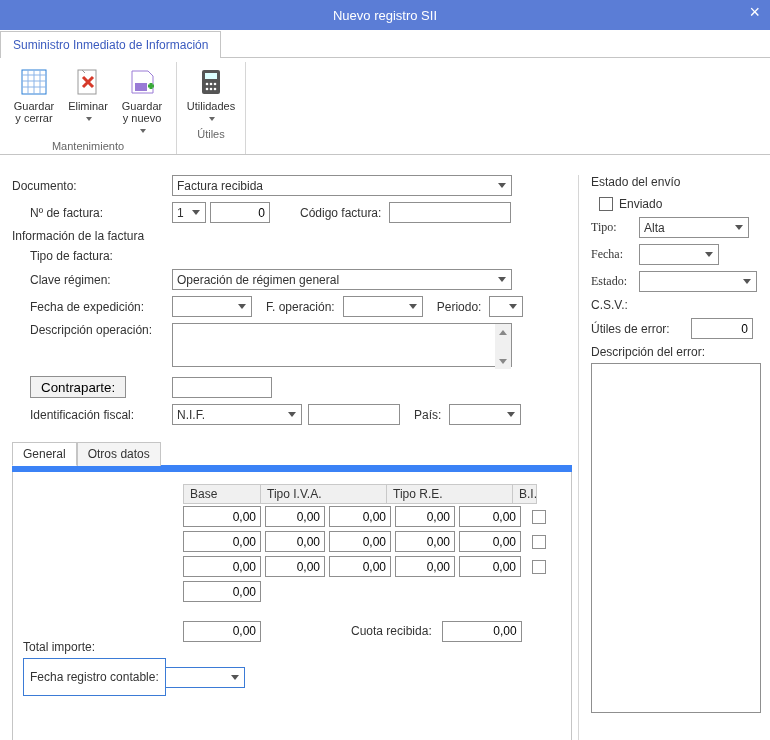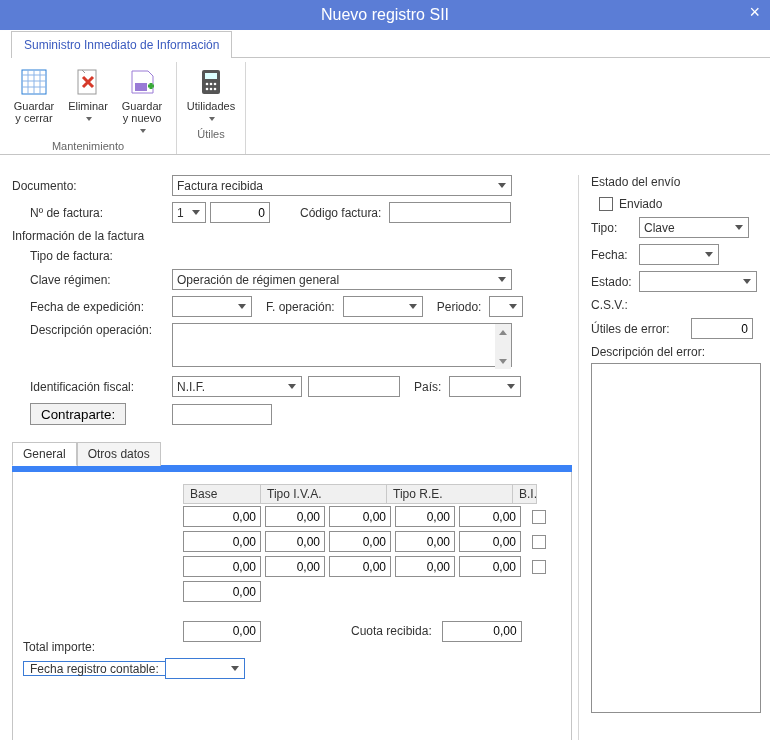--- a/index.html
+++ b/index.html
@@ -16,35 +16,34 @@
   
   .titlebar {
     background: #5b7dd6;
     color: #fff;
     height: 30px;
     display: flex;
     align-items: center;
     justify-content: center;
     position: relative;
   }
-  .titlebar .title { font-size: 16px; }
+  .titlebar .title { font-size: 13px; }
   .titlebar .close {
     position: absolute;
     right: 10px;
     top: 2px;
     font-size: 18px;
     color: #fff;
     cursor: pointer;
   }
   
   .ribbon-tab-row {
     border-bottom: 1px solid #c5c5c5;
     display: flex;
     background: #fff;
-    margin-left: 11px;
   }
   .ribbon-tab {
     padding: 6px 12px;
     border: 1px solid #c5c5c5;
     border-bottom: none;
     background: #fff;
     position: relative;
     top: 1px;
     color: #3b5bbf;
     font-size: 12px;
@@ -210,28 +209,28 @@
     height: 14px;
     border: 1px solid #8f8f8f;
     cursor: pointer;
   }
   .total-row { display:flex; align-items:center; margin-top: 6px; }
   .total-row .label-indent2 { width: 160px; padding-left:0;margin-top:32px; }
   .total-row input { text-align:right; }
   .fecha-reg-row .label-box {
     border:1px solid #3b7bd6;
     padding:2px 6px;
-    height:15px; display:flex; align-items:center;
+    height:38px; display:flex; align-items:center;
     margin-right:-1px;
   }
   .fecha-reg-row .combo { border:1px solid #3b7bd6; }
   
   .right-col .r-title { font-size:12px; margin-bottom:8px; }
   .right-col .r-row { display:flex; align-items:center; margin-bottom:6px; }
-  .right-col .r-label { width: 48px; }
+  .right-col .r-label { width: 48px; font-family: Liberation Serif, serif; }
   .checkbox {
     width:14px; height:14px;
     border:1px solid #666;
     margin-right:6px;
     cursor:pointer;
     flex-shrink:0;
   }
   .r-textarea {
     border:1px solid #8f8f8f;
     width: 170px;
@@ -382,36 +381,36 @@
       <div class="textarea-wrap">
         <textarea style=""></textarea>
         <div class="textarea-scroll">
           <div class="scroll-btn up"></div>
           <div class="scroll-btn down"></div>
         </div>
       </div>
     </div>
 
     <div class="row row-indent">
+      <button class="btn-contraparte">Contraparte:</button>
+      <input type="text" style="width: 100px; margin-left: 46px;" value="">
+    </div>
+
+    <div class="row row-indent">
       <div class="label-indent">Identificación fiscal:</div>
       <div class="combo" style="width:130px">
         <span class="combo-text">N.I.F.</span>
         <span class="combo-arrow"></span>
       </div>
       <input type="text" style="width: 92px; margin-left: 6px;" value="">
       <span class="inline-label">País:</span>
       <div class="combo" style="width:72px">
         <span class="combo-text"></span>
         <span class="combo-arrow"></span>
       </div>
-    </div>
-
-    <div class="row row-indent">
-      <button class="btn-contraparte">Contraparte:</button>
-      <input type="text" style="width: 100px; margin-left: 46px;" value="">
     </div>
 
     <div class="tabs">
       <div class="tab active">General</div>
       <div class="tab">Otros datos</div>
     </div>
     <div class="tab-panel">
       <div class="grid">
         <div class="grid-head">
           <div class="col-base">Base</div>
@@ -479,21 +478,21 @@
     <div class="r-title">Estado del envío</div>
 
     <div class="r-row" style="margin-left:8px">
       <div class="checkbox"></div>
       <span>Enviado</span>
     </div>
 
     <div class="r-row">
       <div class="r-label">Tipo:</div>
       <div class="combo" style="width:110px">
-        <span class="combo-text">Clave</span>
+        <span class="combo-text">Alta</span>
         <span class="combo-arrow"></span>
       </div>
     </div>
 
     <div class="r-row">
       <div class="r-label">Fecha:</div>
       <div class="combo" style="width:80px">
         <span class="combo-text"></span>
         <span class="combo-arrow"></span>
       </div>

